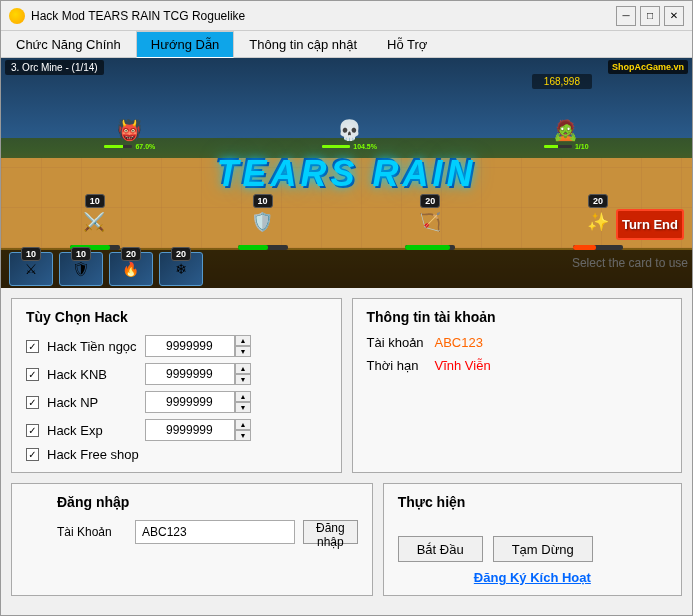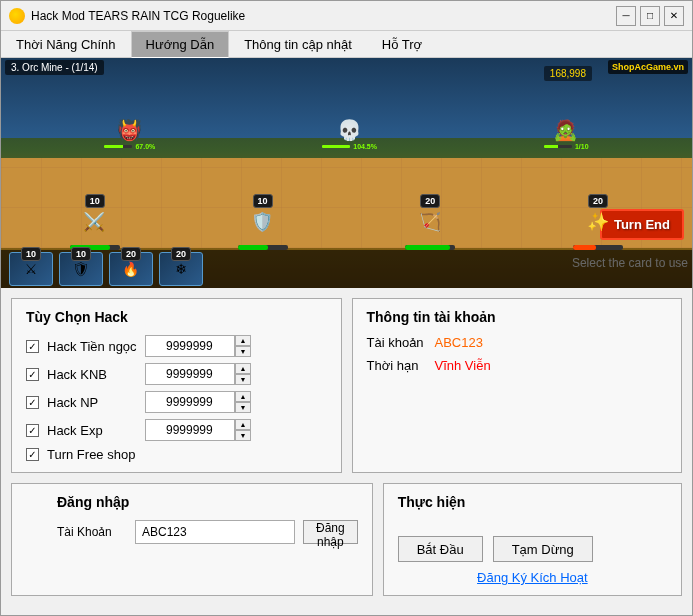--- a/index.html
+++ b/index.html
@@ -69,21 +69,21 @@
     }
     .menu-tab {
       padding: 5px 14px;
       font-size: 13px;
       cursor: pointer;
       border: 1px solid transparent;
       border-bottom: none;
       white-space: nowrap;
     }
     .menu-tab.active {
-      background: #a3a3a3;
+      background: #0ea5e9;
       border-color: #ccc;
       border-bottom: 1px solid #fff;
       margin-bottom: -1px;
     }
 
     
     .game-area {
       height: 230px;
       position: relative;
       overflow: hidden;
@@ -131,26 +131,26 @@
       top: 2px;
       left: 4px;
       background: rgba(0,0,0,0.6);
       color: #fff;
       font-size: 10px;
       padding: 2px 6px;
       border-radius: 2px;
     }
     .gold-display {
       position: absolute;
-      top: 8px;
+      top: 16px;
       right: 100px;
       background: rgba(0,0,0,0.5);
       color: #FFD700;
       font-size: 10px;
-      padding: 2px 6px;
+      padding: 2px 12px;
       border-radius: 2px;
     }
     .shop-badge {
       position: absolute;
       top: 2px;
       right: 4px;
       background: rgba(0,0,0,0.7);
       color: #FFD700;
       font-size: 9px;
       font-weight: bold;
@@ -175,21 +175,21 @@
 
     
     .turn-end-btn {
       position: absolute;
       top: 151px;
       right: 8px;
       background: #cc2200;
       color: #fff;
       font-size: 13px;
       font-weight: bold;
-      padding: 6px 12px;
+      padding: 6px 4px;
       border: 2px solid #ff4422;
       border-radius: 3px;
       cursor: pointer;
       text-shadow: 1px 1px 2px rgba(0,0,0,0.5);
     }
     .select-card-hint {
       position: absolute;
       top: 198px;
       right: 4px;
       color: #fff;
@@ -533,21 +533,21 @@
       border: 1px solid #999;
       cursor: pointer;
       font-size: 13px;
       margin-top: 16px;
     }
 
     .register-link {
       color: #0066FF;
       text-decoration: underline;
       font-size: 13px;
-      font-weight: normal;
+      font-weight: bold;
       cursor: pointer;
       text-align: center;
     }
 
     .bottom-row {
       display: flex;
       gap: 10px;
     }
 
     .bottom-left { flex: 1; padding-left: 45px; }
@@ -562,21 +562,21 @@
     <div class="title-bar-icon"></div>
     <span class="title-bar-text">Hack Mod TEARS RAIN TCG Roguelike</span>
     <div class="title-bar-controls">
       <button class="title-btn">─</button>
       <button class="title-btn">□</button>
       <button class="title-btn close">✕</button>
     </div>
   </div>
 
   <div class="menu-bar">
-    <div class="menu-tab">Thời Năng Chính</div>
+    <div class="menu-tab">Chức Năng Chính</div>
     <div class="menu-tab active">Hướng Dẫn</div>
     <div class="menu-tab">Thông tin cập nhật</div>
     <div class="menu-tab">Hỗ Trợ</div>
   </div>
 
   <div class="game-area">
     <div class="game-bg">
       <div class="sky"></div>
       <div class="floor-tiles"></div>
 
@@ -609,20 +609,21 @@
             <div class="enemy-icon">🧟</div>
             <div class="stat-row">
               <div class="stat-bar-mini">
                 <div class="stat-bar-mini-fill" style="width:50%"></div>
               </div>
               <span class="stat-val">1/10</span>
             </div>
           </div>
         </div>
 
+        <div class="game-title">TEARS RAIN</div>
 
         <button class="turn-end-btn">Turn End</button>
         <div class="select-card-hint">Select the card to use</div>
 
         <div class="characters-row">
           <div class="character">
             <div class="char-cost-badge">10</div>
             <div class="char-sprite">⚔️</div>
             <div class="hp-bar-container">
               <div class="hp-bar">
@@ -733,21 +734,21 @@
               <input type="text" class="hack-input" value="9999999" style="">
               <div class="spinner-btns">
                 <button class="spinner-btn">▲</button>
                 <button class="spinner-btn">▼</button>
               </div>
             </div>
           </div>
 
           <div class="hack-row">
             <div class="hack-checkbox checked"></div>
-            <span class="hack-label">Turn Free shop</span>
+            <span class="hack-label">Hack Free shop</span>
           </div>
 
         </div>
       </div>
 
       <div class="right-col section-box">
         <div class="section-title">Thông tin tài khoản</div>
         <div class="account-info">
           <div class="account-row">
             <span class="account-key">Tài khoản</span>

